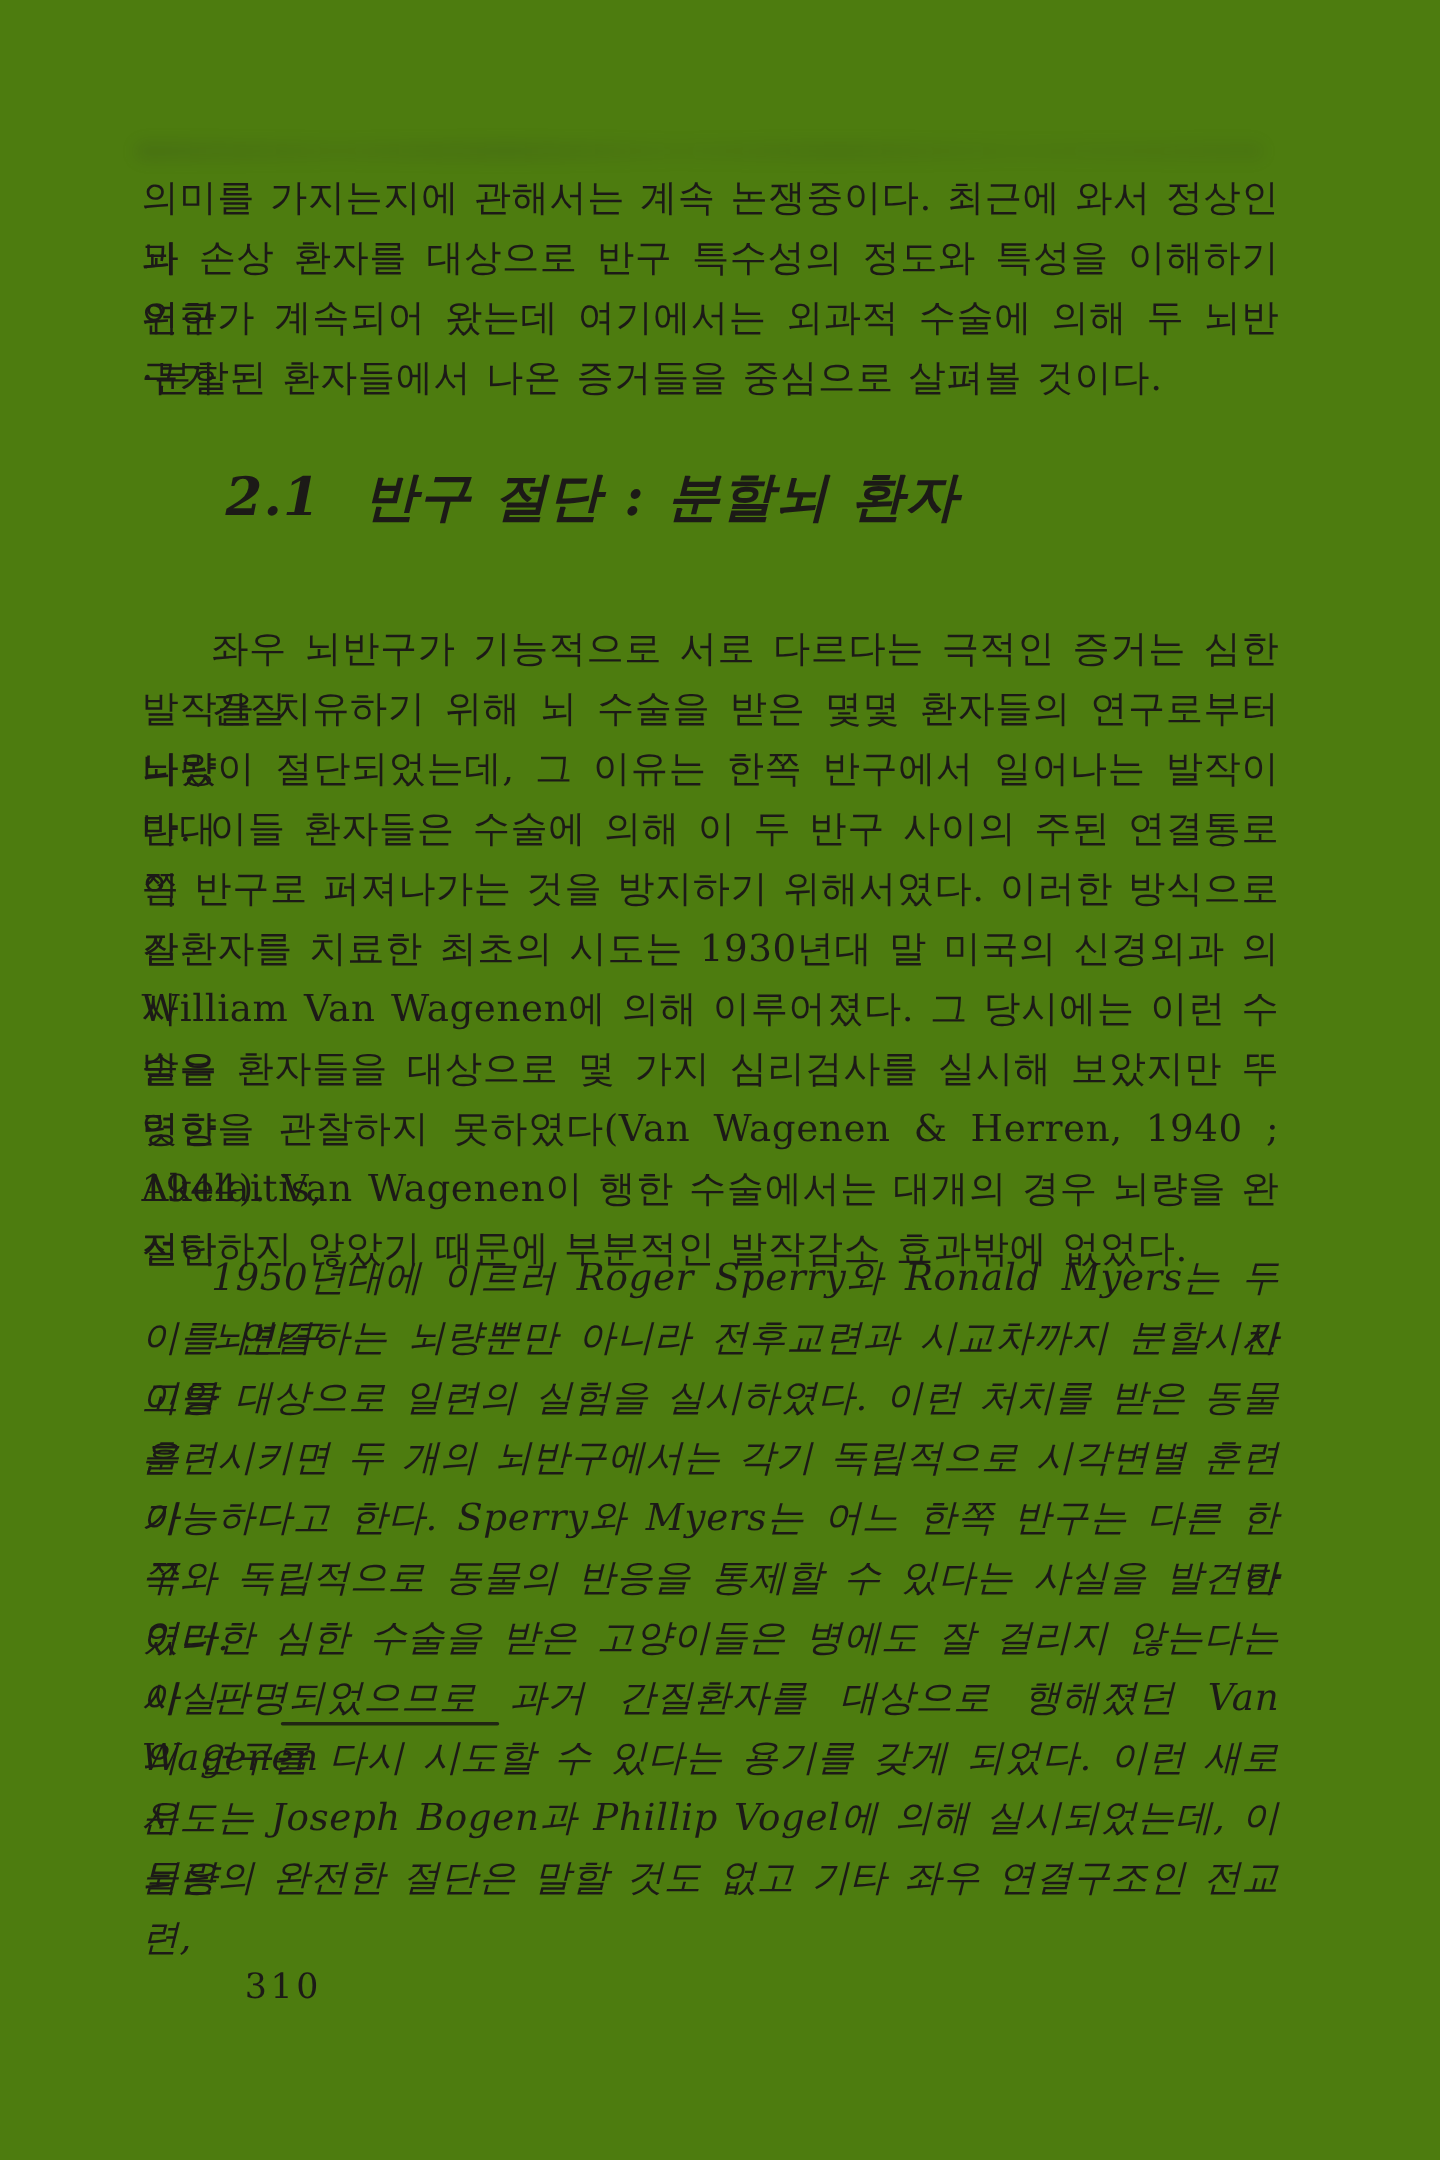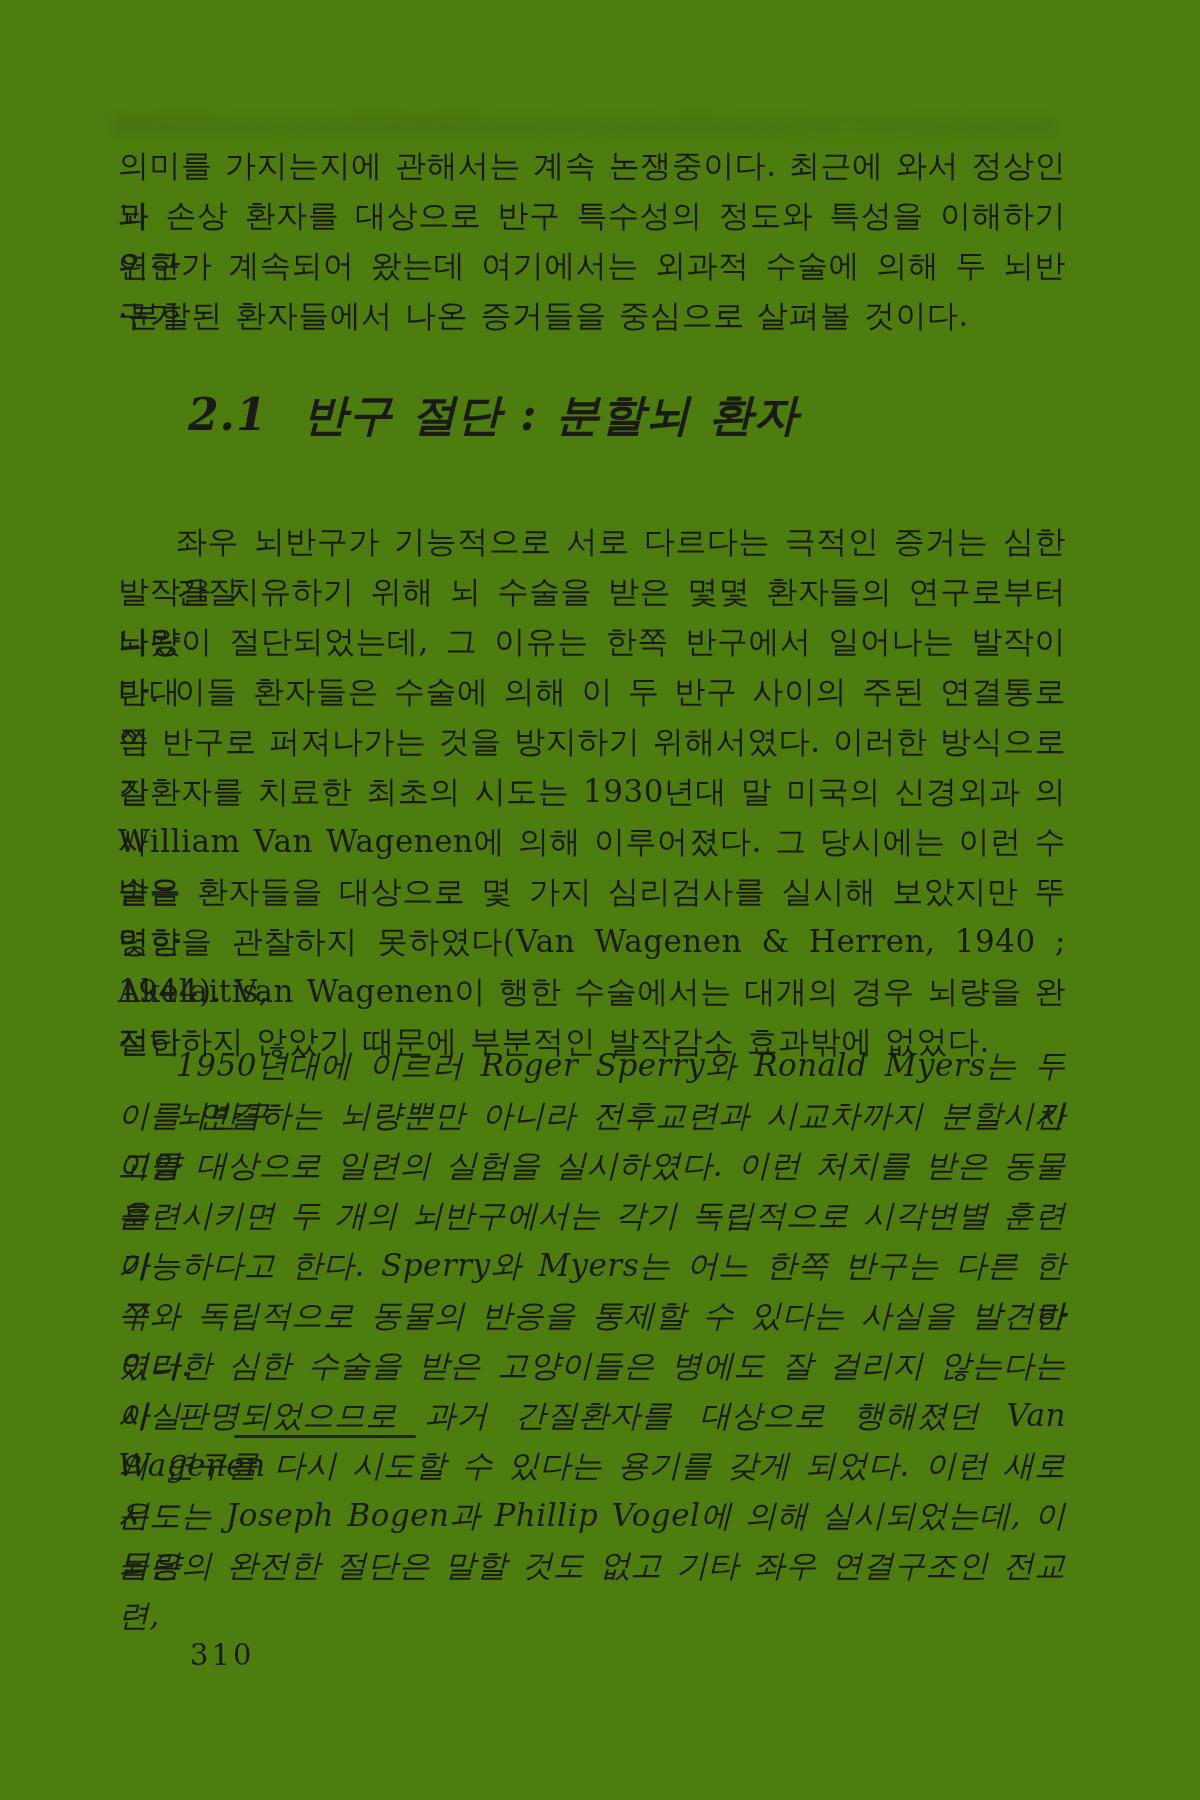--- a/index.html
+++ b/index.html
@@ -78,21 +78,21 @@
     position: absolute;
     left: 234px;
     top: 1435px;
     width: 182px;
     height: 3px;
     background: rgba(25,23,20,0.85);
     border-radius: 2px;
   }
   .pagenum {
     position: absolute;
-    left: 190px;
+    left: 204px;
     top: 1638px;
     font-size: 29px;
     letter-spacing: 3px;
     font-feature-settings: "onum";
   }
 </style>
 </head>
 <body>
 
 <div class="page">

